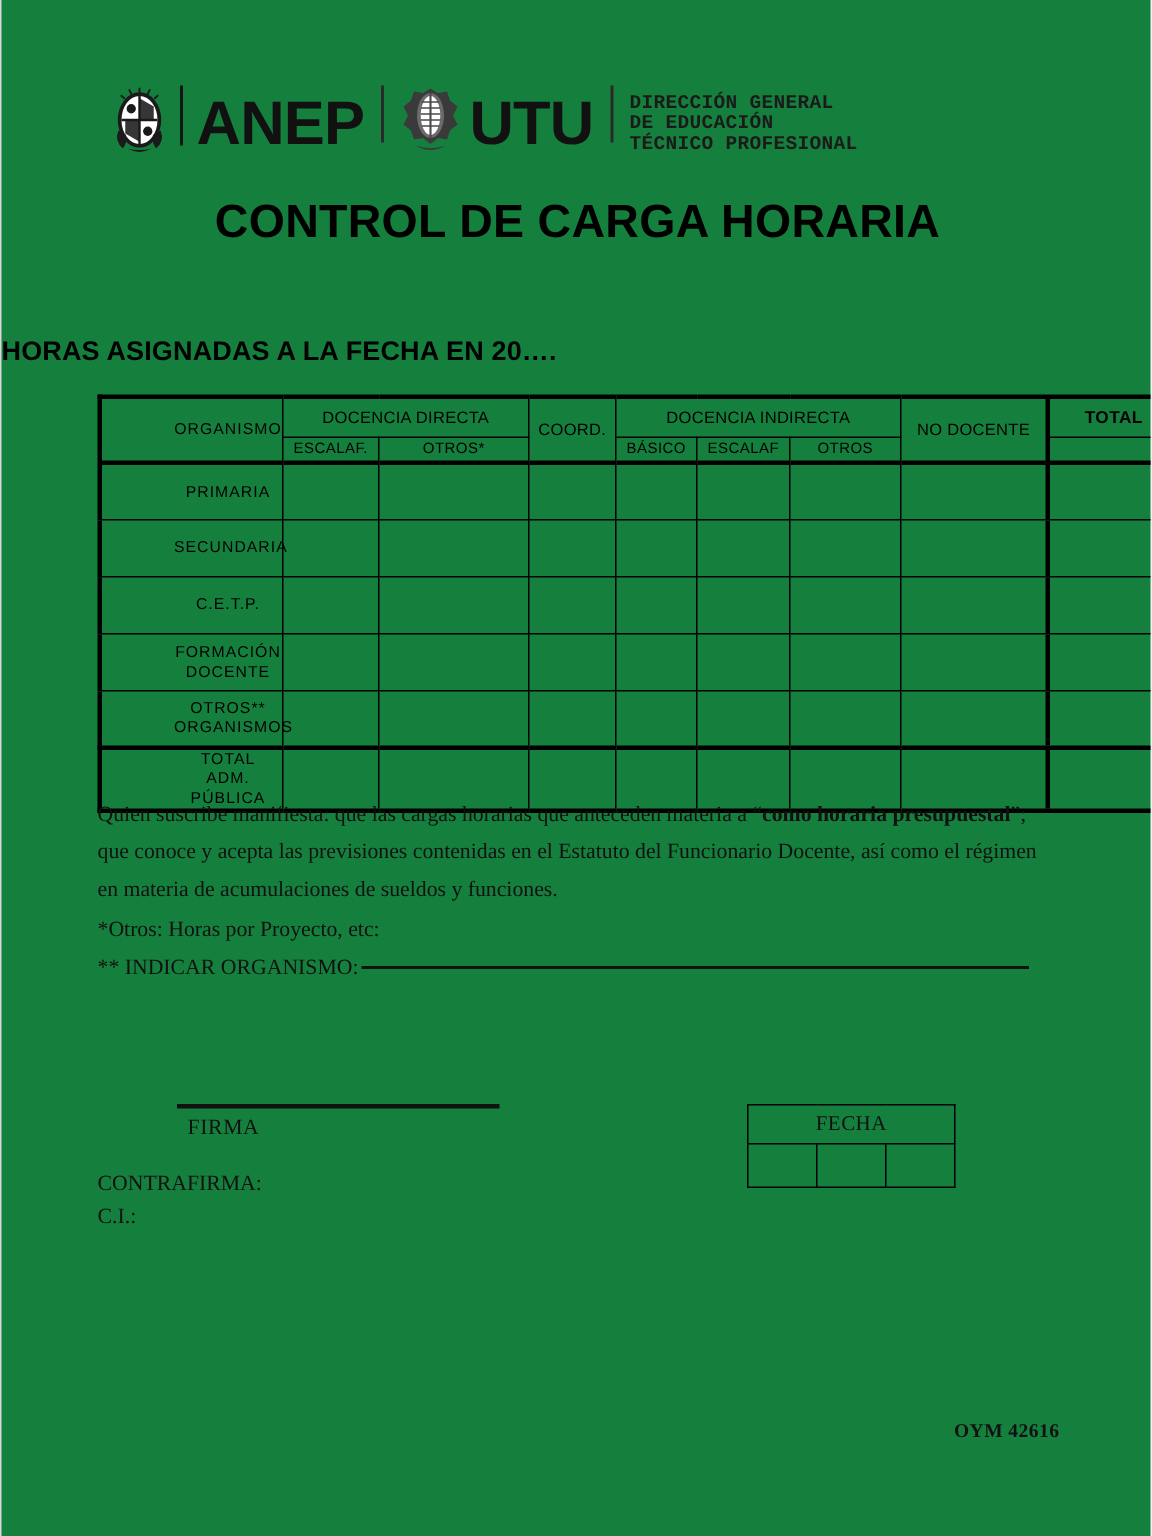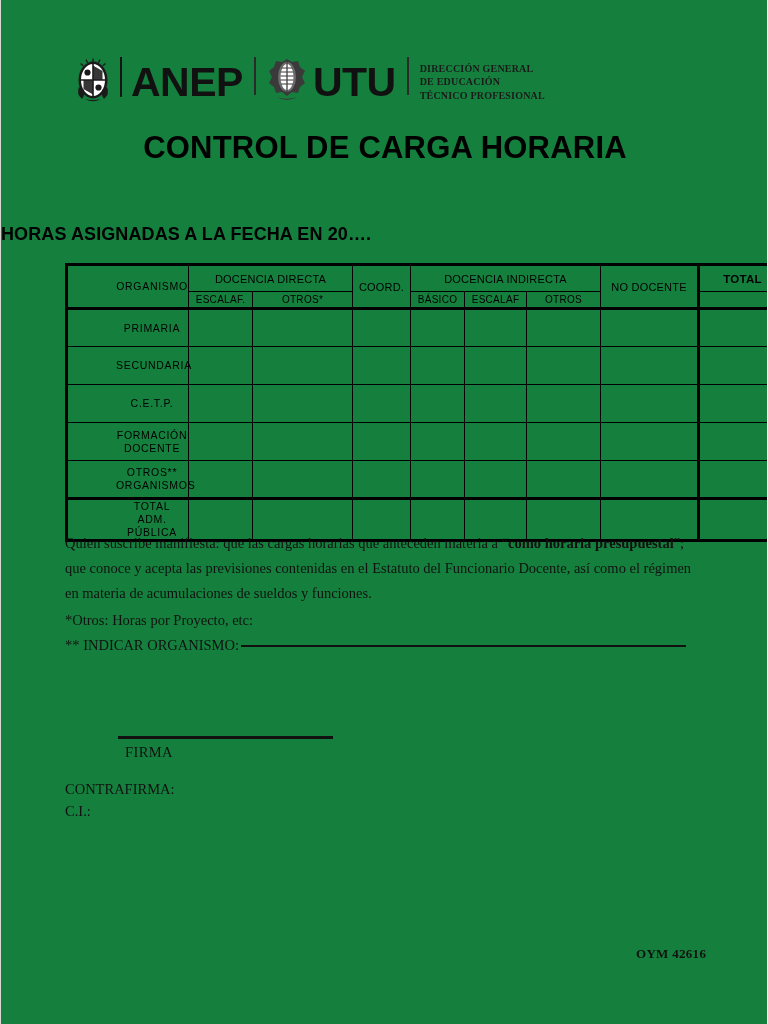--- a/index.html
+++ b/index.html
@@ -50,23 +50,23 @@
   }
   .wordmark {
     font-family: "Liberation Sans", sans-serif;
     font-weight: bold;
     font-size: 41px;
     letter-spacing: -0.5px;
     line-height: 1;
     color: #111111;
   }
   #dgetp {
-    font-family: Liberation Serif, serif;
-    font-weight: bold;
-    font-size: 10px;
+    font-family: Liberation Mono, monospace;
+    font-weight: bold;
+    font-size: 13px;
     line-height: 13.5px;
     letter-spacing: 0.2px;
     color: #1a1a1a;
     white-space: nowrap;
   }
 
   
   #main-title {
     position: absolute;
     left: 0;
@@ -437,16 +437,33 @@
   <div id="statement"><span>Quien suscribe manifiesta: que las cargas horarias que anteceden materia a “</span><b>como horaria presupuestal</b><span>”; que conoce y acepta las previsiones contenidas en el Estatuto del Funcionario Docente, así como el régimen en materia de acumulaciones de sueldos y funciones.</span></div>
 
   <div id="note-otros">*Otros: Horas por Proyecto, etc:</div>
   <div id="note-organismo"><span>** INDICAR ORGANISMO:</span><span class="rule"></span></div>
 
   <div id="firma-line"></div>
   <div id="firma-label">FIRMA</div>
   <div id="contrafirma">CONTRAFIRMA:</div>
   <div id="ci">C.I.:</div>
 
+  <table id="fecha-table">
+    <colgroup>
+      <col style="width:46px">
+        <col style="width:46px">
+        <col style="width:46px">
+    </colgroup>
+    <tbody>
+      <tr>
+        <td colspan="3" class="fhead">FECHA</td>
+      </tr>
+      <tr>
+        <td class="fcell"></td>
+        <td class="fcell"></td>
+        <td class="fcell"></td>
+      </tr>
+    </tbody>
+  </table>
 
   <div id="oym">OYM 42616</div>
 
 </div>
 
 </body></html>

